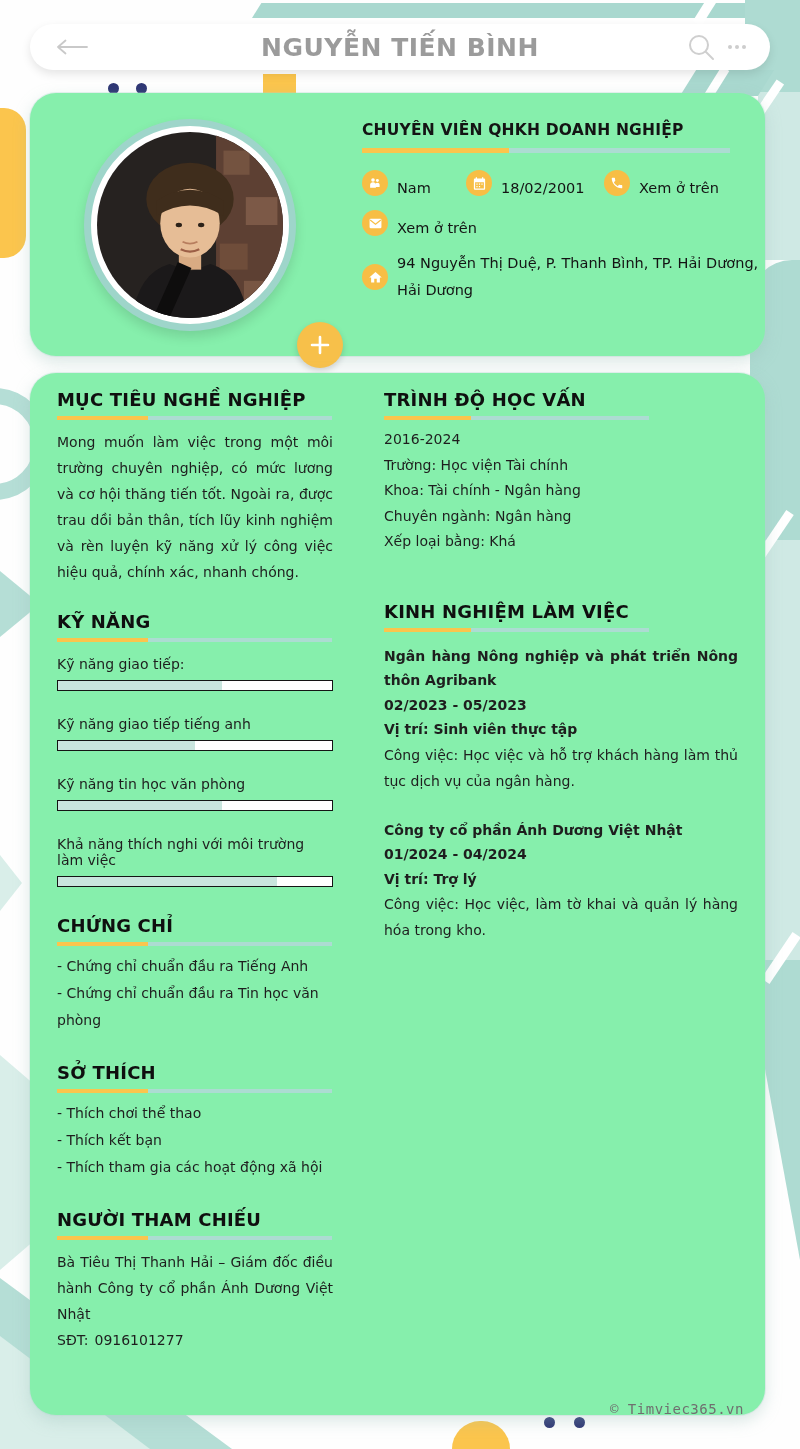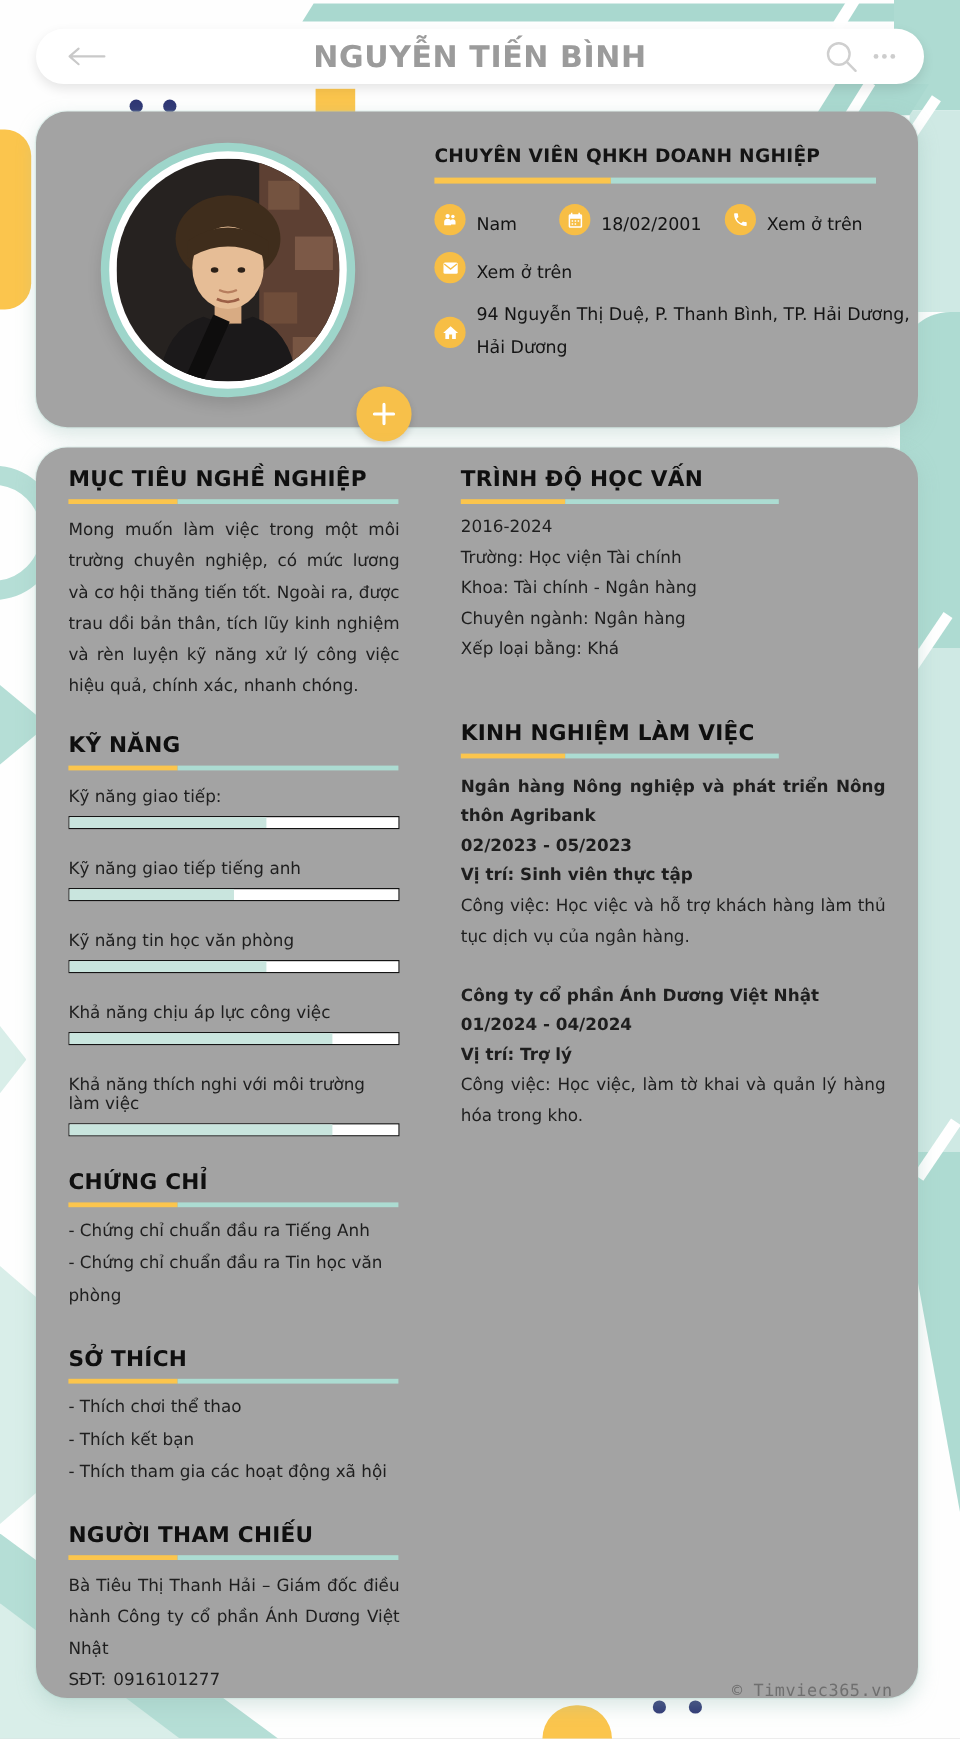--- a/index.html
+++ b/index.html
@@ -44,21 +44,21 @@
             box-shadow:0 4px 10px rgba(0,0,0,.10); display:flex; align-items:center; z-index:3; }
   .topbar-title { position:absolute; left:0; right:0; text-align:center; font-size:25px; font-weight:700;
                   color:#9b9b9b; letter-spacing:.5px; }
   .tb-btn { background:none; border:none; cursor:pointer; display:flex; align-items:center; z-index:1; }
   .tb-back { margin-left:24px; }
   .tb-search { margin-left:auto; }
   .tb-more { margin:0 24px 0 12px; gap:3px; }
   .tb-more .mdot { width:4px; height:4px; border-radius:50%; background:#cdcdcd; }
 
   
-  .card { background:#a3a3a3; border-radius:26px; z-index:2;
+  .card { background:#86efac; border-radius:26px; z-index:2;
           box-shadow:0 0 0 1px rgba(175,215,205,.30), 0 6px 16px rgba(150,190,180,.35); }
   .profile-card { left:30px; top:93px; width:735px; height:263px; }
   .main-card { left:30px; top:373px; width:735px; height:1042px; display:flex; padding:16px 27px 0 27px; gap:51px; }
 
   
   .photo-ring { position:absolute; left:54px; top:26px; width:212px; height:212px; border-radius:50%;
                 border:7px solid #9ed5ca; background:#fff; padding:6px; box-shadow:0 6px 12px rgba(0,0,0,.12); }
   .photo { width:100%; height:100%; border-radius:50%; overflow:hidden; }
   .plus-btn { position:absolute; left:206px; top:196px; width:46px; height:46px; border-radius:50%;
               background:#F7C04A; border:none; cursor:pointer; display:flex; align-items:center; justify-content:center;
@@ -277,26 +277,20 @@
           </div>
         </div>
 
         <div class="skill-item">
           <div class="skill-label">Kỹ năng tin học văn phòng</div>
           <div class="skill-bar">
             <div class="skill-fill" style="width: 60%;"></div>
           </div>
         </div>
 
-        <div class="skill-item">
-          <div class="skill-label">Khả năng chịu áp lực công việc</div>
-          <div class="skill-bar">
-            <div class="skill-fill" style="width: 80%;"></div>
-          </div>
-        </div>
 
         <div class="skill-item">
           <div class="skill-label">Khả năng thích nghi với môi trường làm việc</div>
           <div class="skill-bar">
             <div class="skill-fill" style="width: 80%;"></div>
           </div>
         </div>
       </div>
 
     <h2 class="sec mt-sec">CHỨNG CHỈ</h2>

